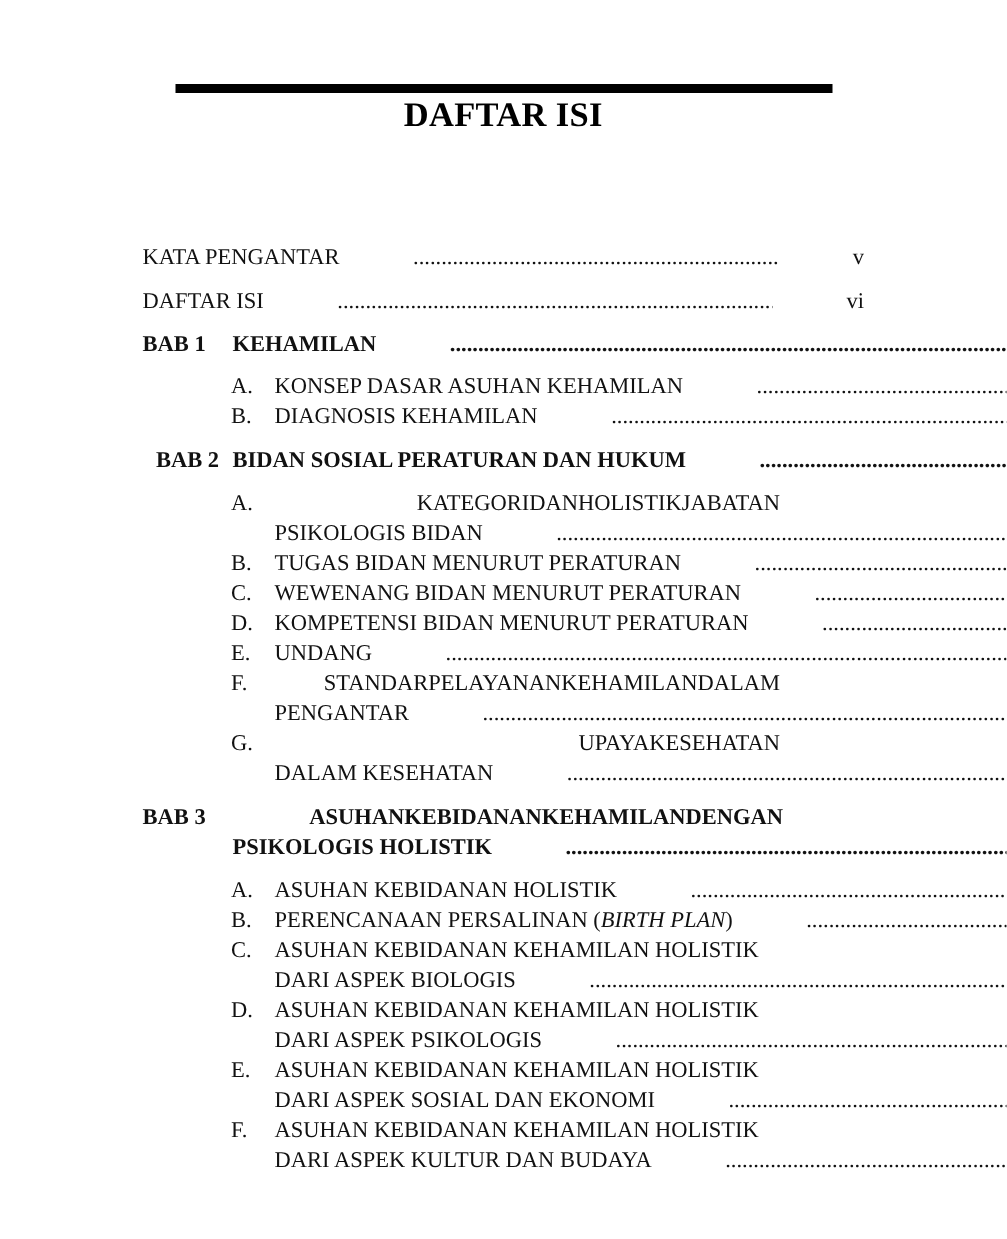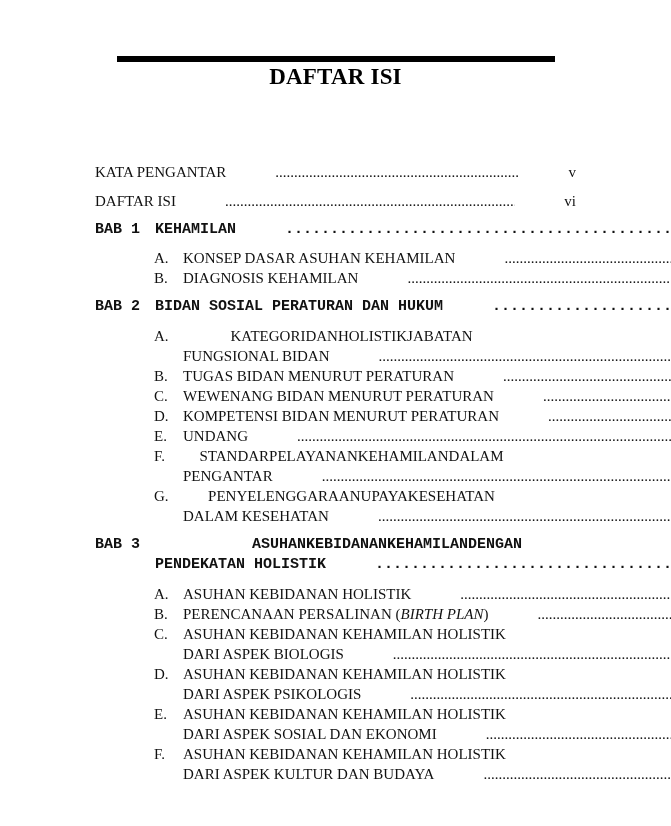--- a/index.html
+++ b/index.html
@@ -21,28 +21,28 @@
     .row { position: relative; display: flex; align-items: baseline; gap: 48px; }
     .row .lbl { white-space: nowrap; }
     .row .dots {
       flex: 1; overflow: hidden; white-space: nowrap; margin: 0 1px; letter-spacing: 0px;
     }
     .row .dots::after {
       content: "..................................................................................................................................................................................................................................";
     }
     .row .pg { white-space: nowrap; text-align: right; }
     .top-row { height: 29px; line-height: 20px; }
-    .bab-row { display: flex; align-items: baseline; font-family: Liberation Mono, monospace; }
+    .bab-row { display: flex; align-items: baseline; }
     .bab-num { width: 60px; flex: none; font-weight: bold; white-space: nowrap; }
     .bab-body { flex: 1; font-weight: bold; }
     .sub { display: flex; margin-left: 59px; }
     .sub-letter { width: 29px; flex: none; }
     .sub-body { flex: 1; }
     .line1 { line-height: 20px; white-space: nowrap; }
-    .justify3 { display: flex; justify-content: center; width: 337px; }
+    .justify3 { display: flex; justify-content: flex-end; width: 337px; }
     .justify4 { display: flex; justify-content: flex-end; width: 367px; }
     .sub-row { line-height: 20px; }
     i { font-style: italic; }
   </style>
 </head>
 <body>
 
 <div class="rule"></div>
 <div class="title">DAFTAR ISI</div>
 
@@ -77,40 +77,40 @@
   </div>
   <div class="sub sub-row" style="margin-bottom:9px;">
     <span class="sub-letter">B.</span>
     <div class="row sub-body">
       <span class="lbl">DIAGNOSIS KEHAMILAN</span>
       <span class="dots"></span>
 
     </div>
   </div>
 
-  <div class="bab-row" style="height:29px; line-height:20px;">
+  <div class="bab-row" style="height:29px; line-height:20px;text-align:center;">
     <span class="bab-num">BAB 2</span>
     <div class="row bab-body" style="flex:1;">
       <span class="lbl">BIDAN SOSIAL PERATURAN DAN HUKUM</span>
       <span class="dots"></span>
 
     </div>
   </div>
 
   <div class="sub">
     <span class="sub-letter sub-row">A.</span>
     <div class="sub-body">
       <div class="line1 justify3">
         <span>KATEGORI</span>
         <span>DAN</span>
         <span>HOLISTIK</span>
         <span>JABATAN</span>
       </div>
       <div class="row sub-row">
-        <span class="lbl">FUNGSIONAL BIDAN</span>
+        <span class="lbl">PSIKOLOGIS BIDAN</span>
         <span class="dots"></span>
 
       </div>
     </div>
   </div>
   <div class="sub sub-row">
     <span class="sub-letter">B.</span>
     <div class="row sub-body">
       <span class="lbl">TUGAS BIDAN MENURUT PERATURAN</span>
       <span class="dots"></span>
@@ -156,21 +156,20 @@
         <span class="lbl">PENGANTAR</span>
         <span class="dots"></span>
 
       </div>
     </div>
   </div>
   <div class="sub" style="margin-bottom:9px;">
     <span class="sub-letter sub-row">G.</span>
     <div class="sub-body">
       <div class="line1 justify3">
-        <span>PENYELENGGARAAN</span>
         <span>UPAYA</span>
         <span>KESEHATAN</span>
       </div>
       <div class="row sub-row">
         <span class="lbl">DALAM KESEHATAN</span>
         <span class="dots"></span>
 
       </div>
     </div>
   </div>
@@ -178,21 +177,21 @@
   <div class="bab-row" style="margin-bottom:9px;">
     <span class="bab-num" style="line-height:20px;">BAB 3</span>
     <div class="bab-body">
       <div class="line1 justify4">
         <span>ASUHAN</span>
         <span>KEBIDANAN</span>
         <span>KEHAMILAN</span>
         <span>DENGAN</span>
       </div>
       <div class="row" style="line-height:20px;">
-        <span class="lbl">PENDEKATAN HOLISTIK</span>
+        <span class="lbl">PSIKOLOGIS HOLISTIK</span>
         <span class="dots"></span>
 
       </div>
     </div>
   </div>
 
   <div class="sub sub-row">
     <span class="sub-letter">A.</span>
     <div class="row sub-body">
       <span class="lbl">ASUHAN KEBIDANAN HOLISTIK</span>

